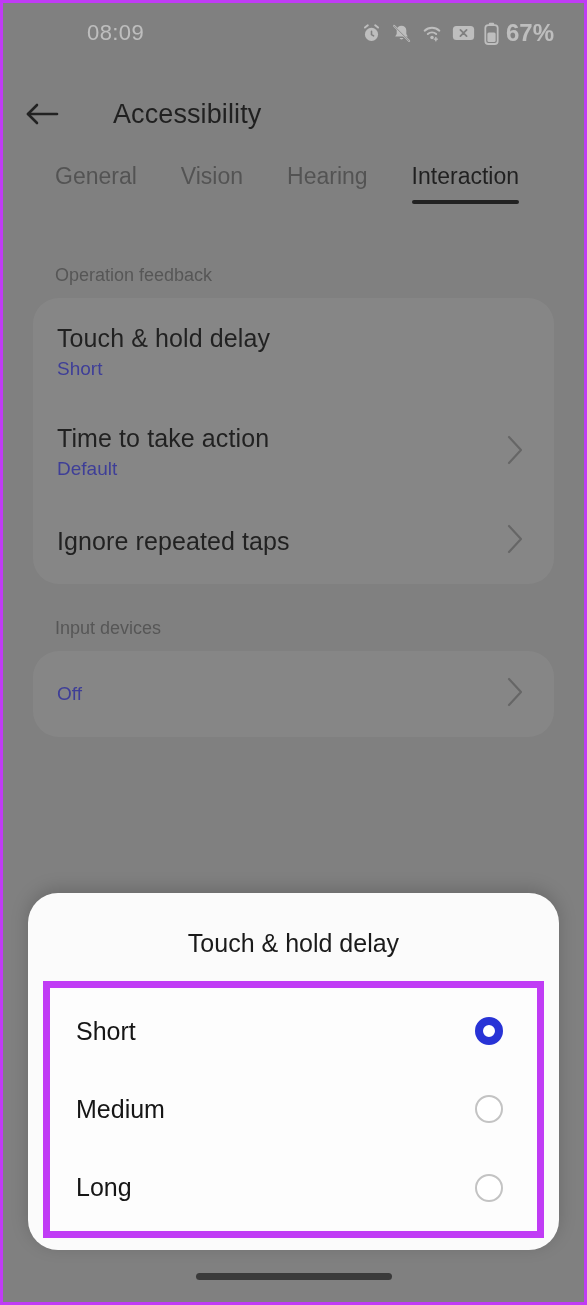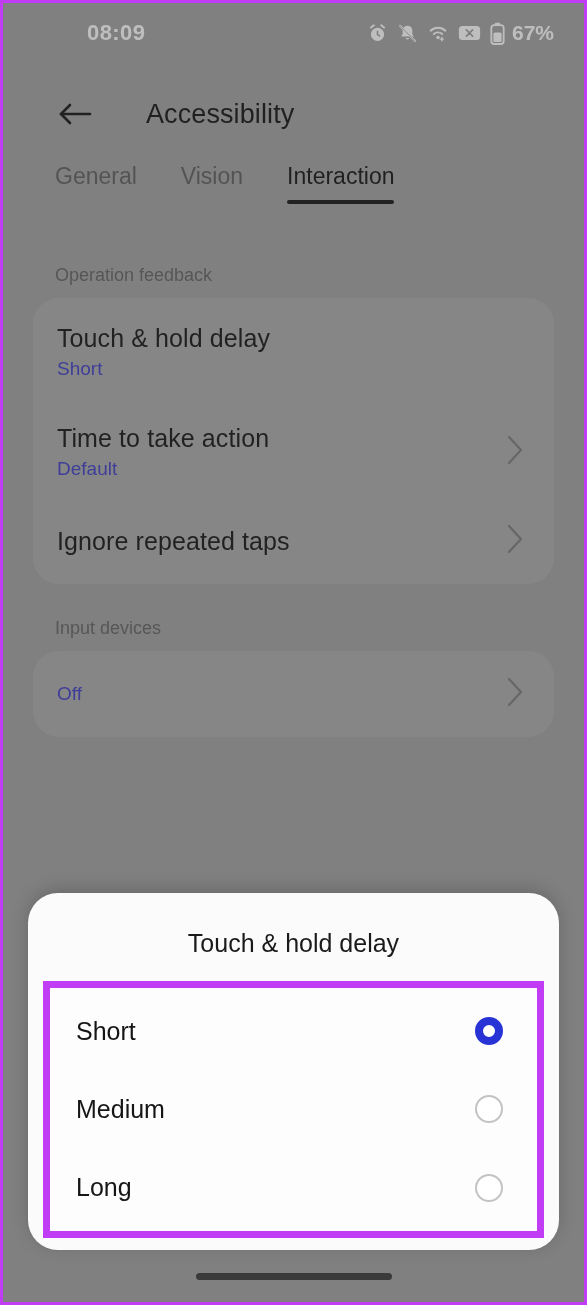--- a/index.html
+++ b/index.html
@@ -35,45 +35,45 @@
     top: 0; left: 0; right: 0;
     height: 60px;
     display: flex;
     align-items: center;
     justify-content: space-between;
     padding: 0 30px 0 22px;
     color: #f2f2f2;
   }
   #status-clock {
     font-size: 22px;
-    font-weight: bold;
+    font-weight: normal;
     letter-spacing: .4px;
     margin-left: 62px;
   }
   #status-icons {
     display: flex;
     align-items: center;
     gap: 9px;
   }
   #status-icons svg { display: block; }
   #battery-pct {
-    font-size: 21px;
+    font-size: 24px;
     font-weight: bold;
     margin-left: -2px;
     text-align: right;
   }
 
   
   #app-bar {
     position: absolute;
     top: 80px; left: 0; right: 0;
     height: 62px;
     display: flex;
     align-items: center;
-    padding-left: 51px;
+    padding-left: 18px;
   }
   #back-button {
     width: 42px; height: 42px;
     display: flex; align-items: center; justify-content: center;
   }
   #page-title {
     font-size: 27px;
     color: #111;
     margin-left: 50px;
     letter-spacing: .1px;
@@ -297,20 +297,21 @@
           <path d="M32 13H3"></path>
             <path d="M12 4 3 13l9 9"></path>
         </svg>
       </div>
       <div id="page-title">Accessibility</div>
     </div>
 
     <div id="tabs">
       <div class="tab">General</div>
       <div class="tab">Vision</div>
+      <div class="tab">Hearing</div>
       <div class="tab active">Interaction</div>
     </div>
 
     <div id="content">
 
       <div class="section-label">Operation feedback</div>
       <div class="card">
 
         <div class="row">
           <div class="row-texts">

